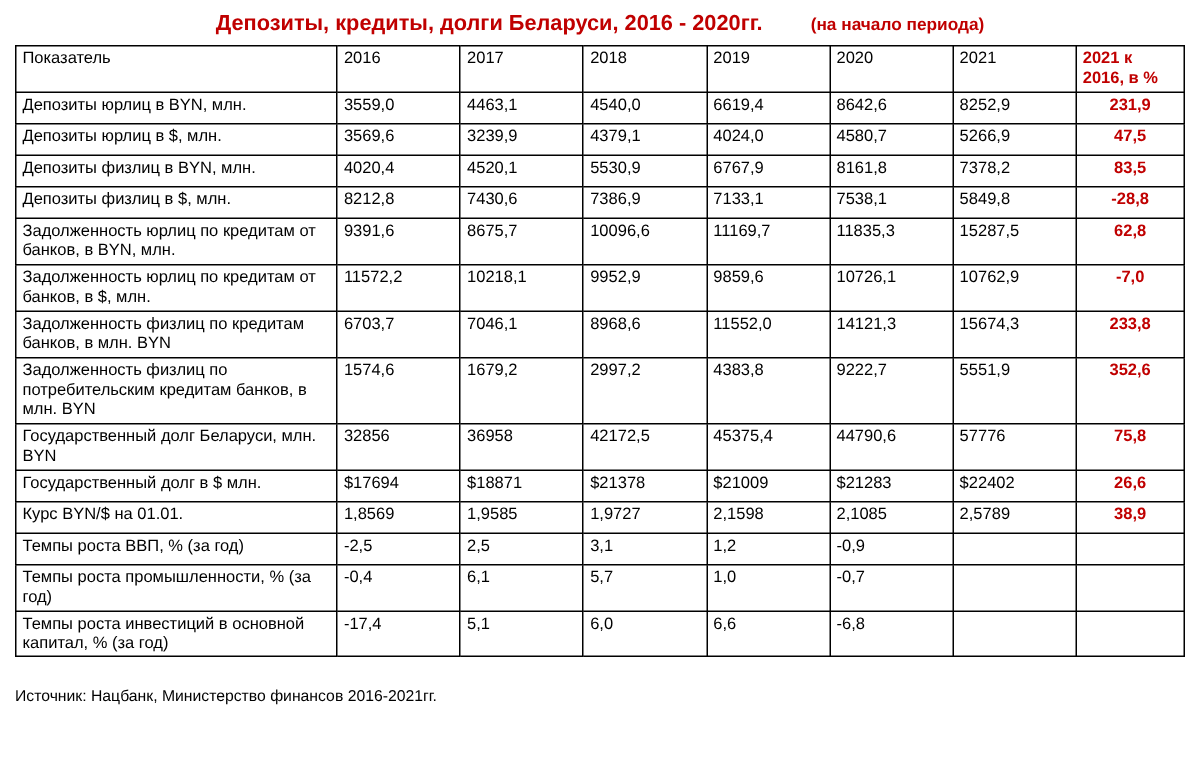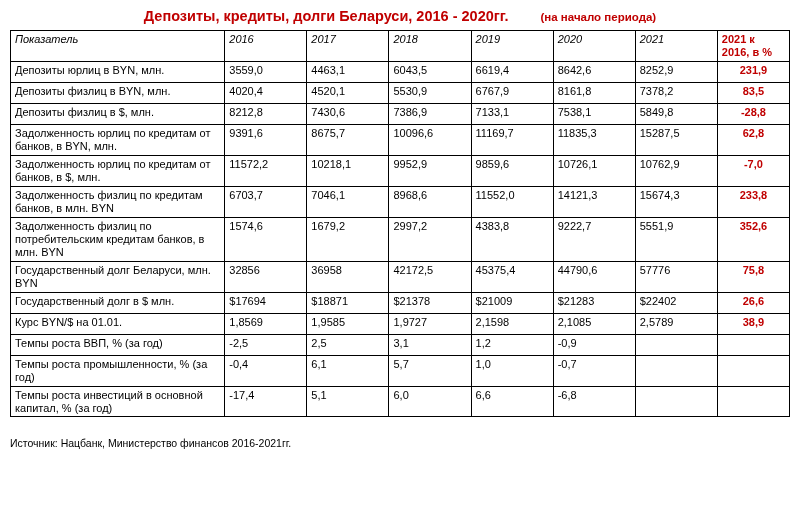--- a/index.html
+++ b/index.html
@@ -45,21 +45,20 @@
     padding: 2px 4px;
     vertical-align: top;
     line-height: 1.18;
     height: 16px;
     background: #ffffff;
   }
   th.head {
     font-weight: normal;
     text-align: left;
     background: #ffffff;
-    font-style: italic;
   }
   td.label, th.label {
     text-align: left;
   }
   td.num {
     text-align: left;
   }
   td.last, th.last {
     text-align: center;
     font-weight: bold;
@@ -112,25 +111,35 @@
         <th class="head">2020</th>
         <th class="head">2021</th>
         <th class="last">2021 к 2016, в %</th>
       </tr>
     </thead>
     <tbody>
       <tr>
         <td class="label">Депозиты юрлиц в BYN, млн.</td>
         <td class="num">3559,0</td>
         <td class="num">4463,1</td>
-        <td class="num">6043,5</td>
+        <td class="num">4540,0</td>
         <td class="num">6619,4</td>
         <td class="num">8642,6</td>
         <td class="num">8252,9</td>
         <td class="last">231,9</td>
+      </tr>
+      <tr>
+        <td class="label">Депозиты юрлиц в $, млн.</td>
+        <td class="num">3569,6</td>
+        <td class="num">3239,9</td>
+        <td class="num">4379,1</td>
+        <td class="num">4024,0</td>
+        <td class="num">4580,7</td>
+        <td class="num">5266,9</td>
+        <td class="last">47,5</td>
       </tr>
       <tr>
         <td class="label">Депозиты физлиц в BYN, млн.</td>
         <td class="num">4020,4</td>
         <td class="num">4520,1</td>
         <td class="num">5530,9</td>
         <td class="num">6767,9</td>
         <td class="num">8161,8</td>
         <td class="num">7378,2</td>
         <td class="last">83,5</td>

